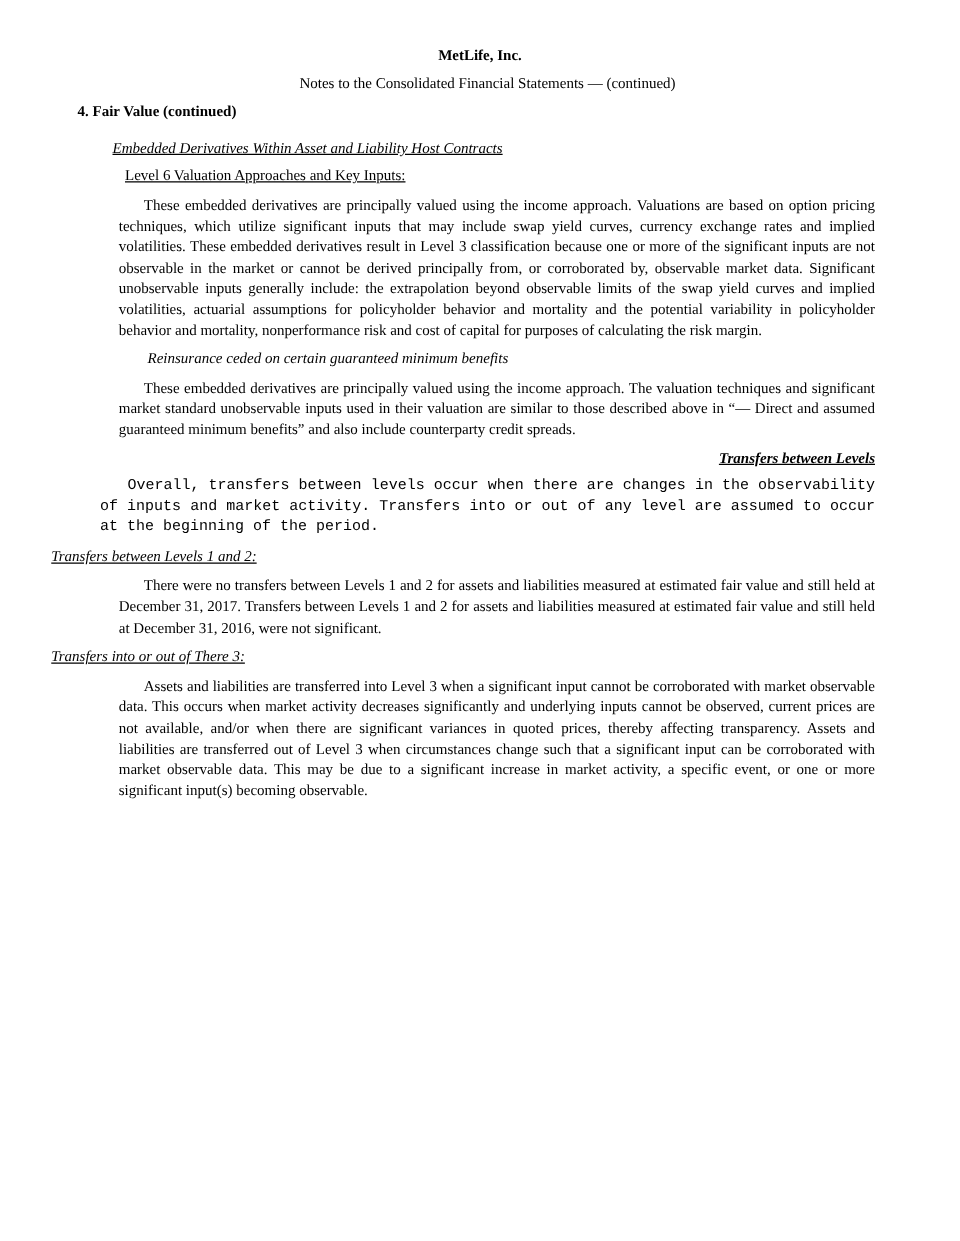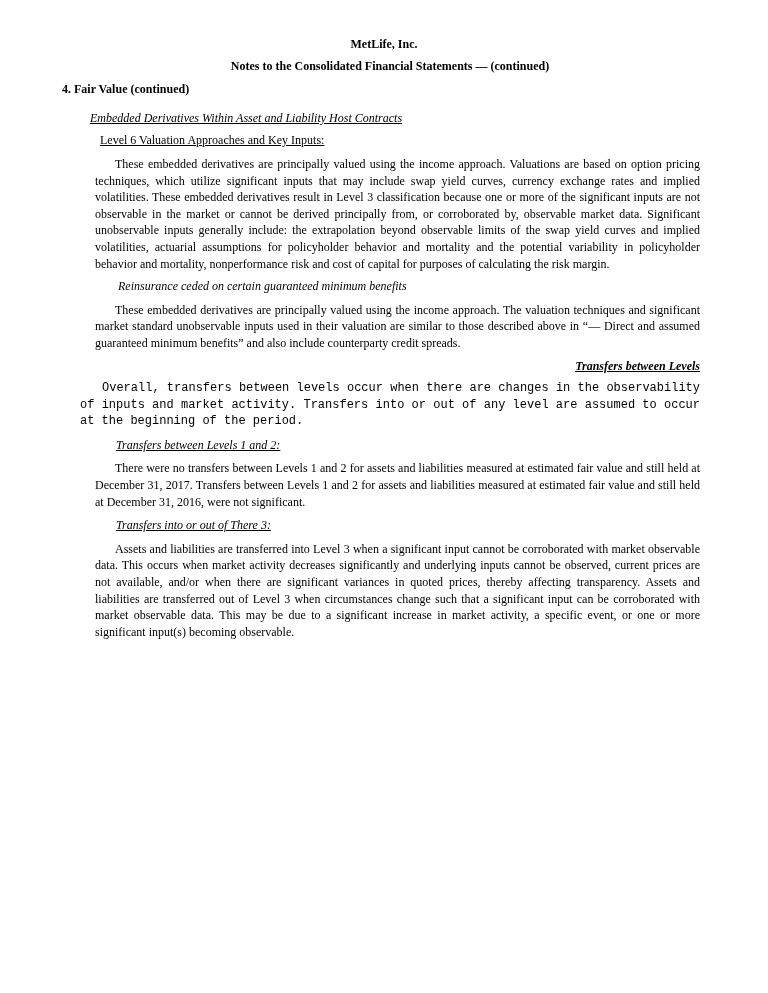--- a/index.html
+++ b/index.html
@@ -15,21 +15,21 @@
     font-family: "Liberation Serif", "DejaVu Serif", serif;
     font-size: 12px;
     line-height: 16.6px;
     color: #000000;
     overflow: hidden;
     box-sizing: border-box;
     padding-top: 36px;
   }
   .center { text-align: center; }
   .doc-title { margin: 0; font-weight: bold; }
-  .doc-subtitle { margin: 5px 0 0 0; font-weight: bold; padding-left: 12px; }
+  .doc-subtitle { margin: 5px 0 0 0; font-weight: normal; padding-left: 12px; }
   .section-heading {
     margin: 7px 0 0 62px;
     font-weight: bold;
   }
   .h-embedded {
     margin: 12px 68px 0 90px;
     font-style: italic;
     text-decoration: underline;
   }
   .h-level3 {
@@ -41,21 +41,21 @@
     font-style: italic;
   }
   .h-transfers {
     margin: 6px 68px 0 76px;
     font-weight: bold;
     font-style: italic;
     text-decoration: underline;
     text-align: right;
   }
   .h-transfers-sub {
-    margin: 7px 68px 0 116px;
+    margin: 7px 68px 0 41px;
     font-style: italic;
     text-decoration: underline;
   }
   .para-l2 {
     margin: 7px 68px 0 95px;
     text-align: justify;
     text-indent: 20px;
   }
   .para-l1 {
     margin: 6px 68px 0 80px;

